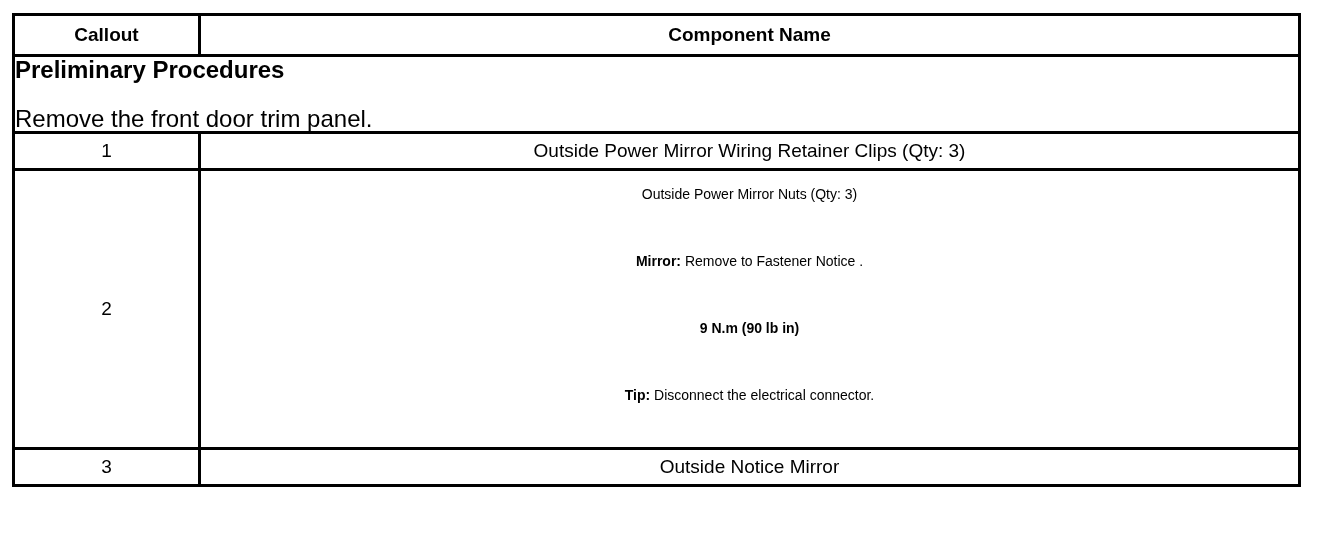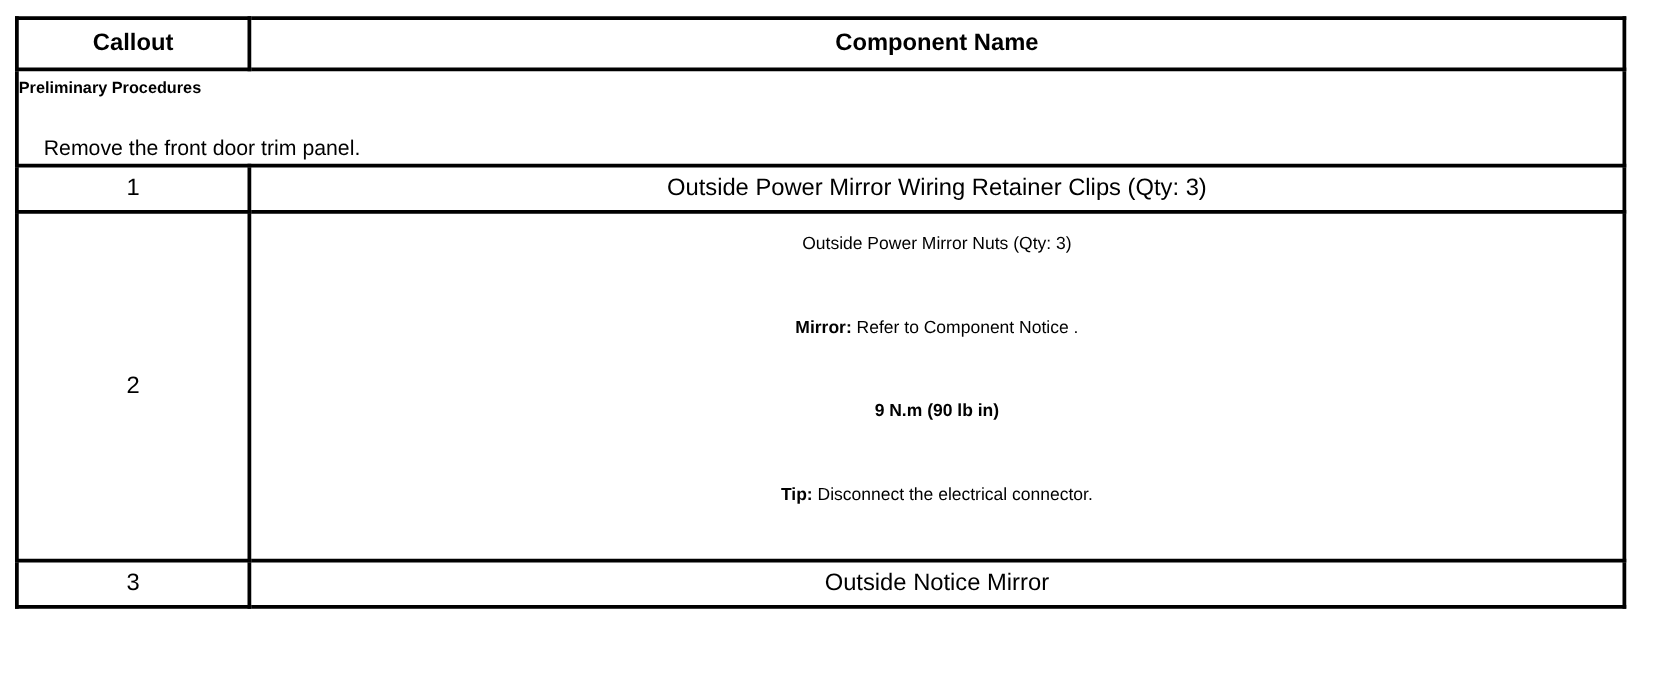--- a/index.html
+++ b/index.html
@@ -52,31 +52,30 @@
     white-space: nowrap;
   }
 
   
   .prelim-cell {
     padding: 7px 0 6px 6px;
     vertical-align: top;
   }
   .prelim-title {
     font-weight: bold;
-    font-size: 13px;
+    font-size: 24px;
     line-height: 25px;
   }
   .prelim-gap {
     height: 24px;
   }
   .prelim-body {
     font-weight: normal;
-    font-size: 17px;
+    font-size: 24px;
     line-height: 25px;
-    margin-left: 20px;
   }
 
   
   .callout-cell {
     text-align: center;
     font-size: 19px;
     font-weight: normal;
   }
   .name-cell {
     text-align: center;
@@ -141,21 +140,21 @@
         <td class="name-cell">Outside Power Mirror Wiring Retainer Clips (Qty: 3)</td>
       </tr>
 
       <tr class="row-tall">
         <td class="callout-cell">2</td>
         <td class="name-cell">
 
           <div class="nm-line">Outside Power Mirror Nuts (Qty: 3)</div>
           <div class="nm-gap"></div>
 
-          <div class="nm-line"><span class="bold">Mirror:</span><span> Refer to Component Notice .</span></div>
+          <div class="nm-line"><span class="bold">Mirror:</span><span> Remove to Fastener Notice .</span></div>
           <div class="nm-gap"></div>
 
           <div class="nm-line bold">9 N.m (90 lb in)</div>
           <div class="nm-gap"></div>
 
           <div class="nm-line"><span class="bold">Tip:</span><span> Disconnect the electrical connector.</span></div>
 
         </td>
       </tr>
 

